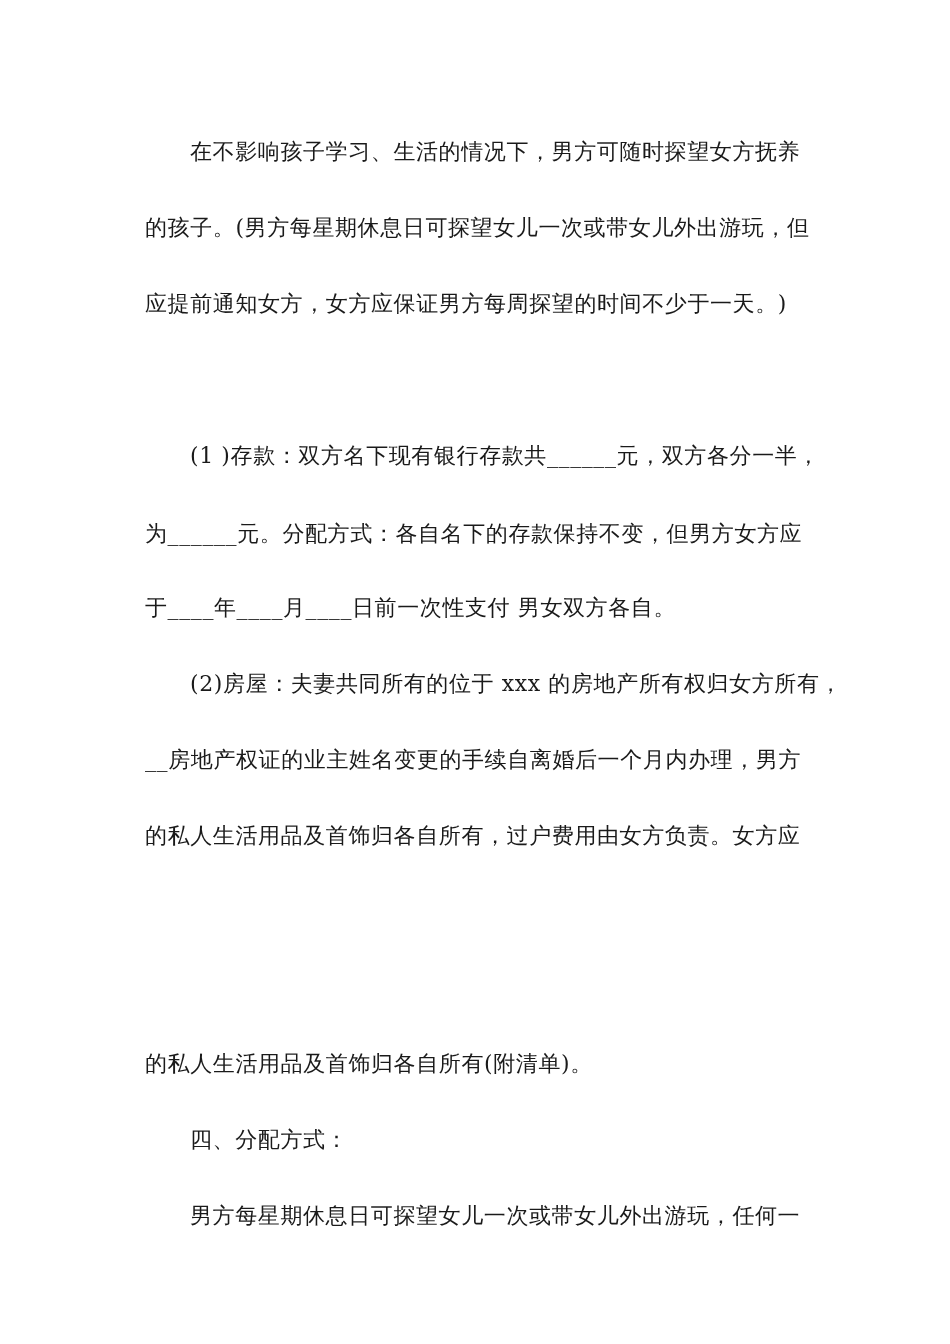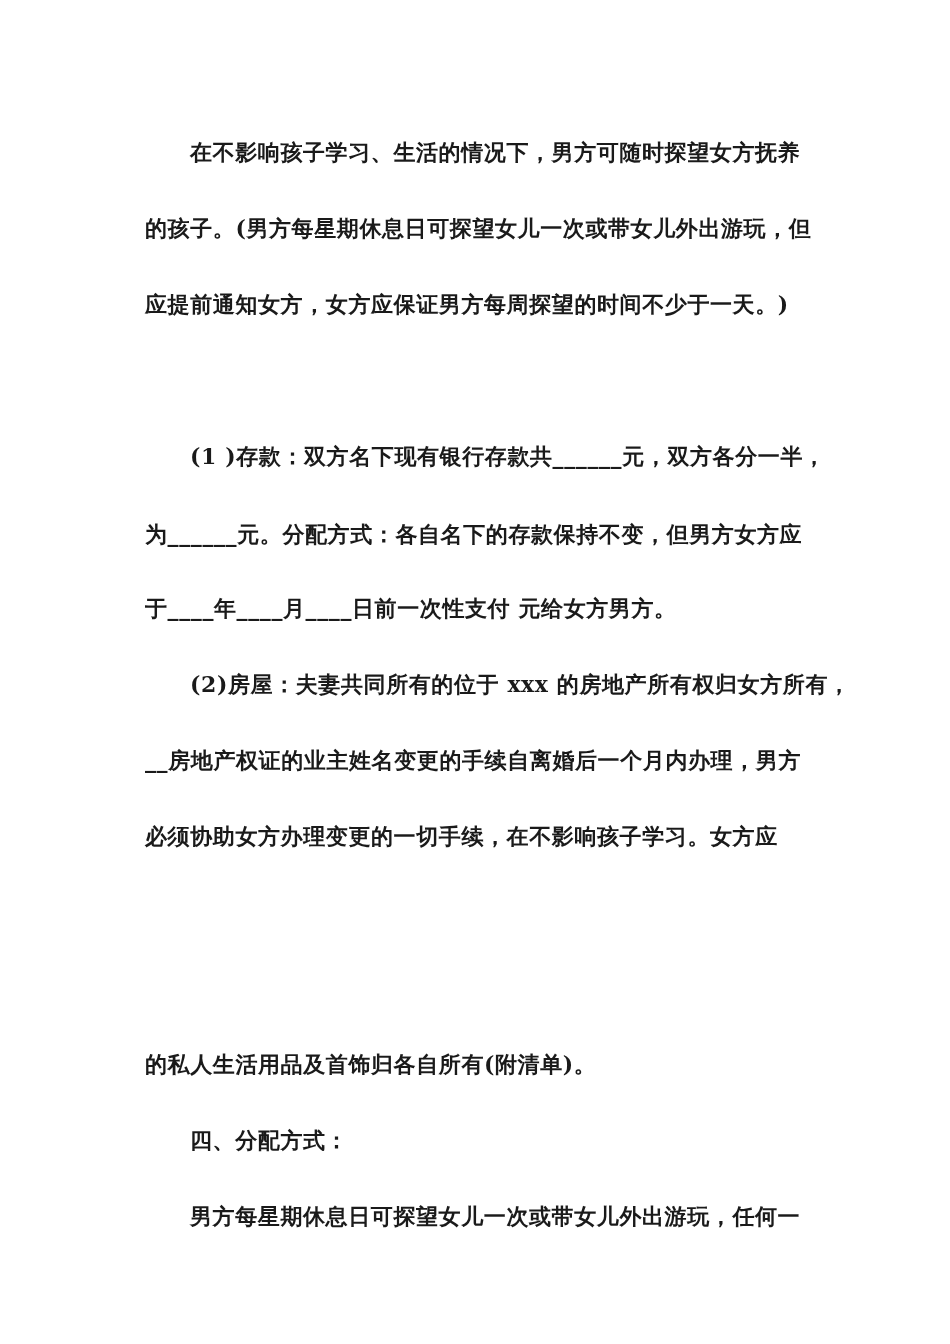--- a/index.html
+++ b/index.html
@@ -1,17 +1,17 @@
 <!DOCTYPE html>
 <html><head>
 <meta charset="utf-8">
 <style>
   html, body { margin: 0; padding: 0; background: #ffffff; }
   body { width: 950px; height: 1344px; position: relative; overflow: hidden; }
-  .page { position: absolute; left: 0; top: 0; width: 950px; height: 1344px; background: #fff; font-weight: bold; }
+  .page { position: absolute; left: 0; top: 0; width: 950px; height: 1344px; background: #fff; }
   .line {
     position: absolute;
     left: 145px;
     font-family: "DejaVu Serif", "Liberation Serif", serif;
     font-size: 22px;
     color: #1a1a1a;
     white-space: nowrap;
     line-height: 28px;
     letter-spacing: 0.6px;
   }
@@ -19,20 +19,20 @@
 </style>
 </head>
 <body>
 
 <div class="page">
   <div class="line indent" style="top:138px">在不影响孩子学习、生活的情况下，男方可随时探望女方抚养</div>
   <div class="line" style="top:214px">的孩子。(男方每星期休息日可探望女儿一次或带女儿外出游玩，但</div>
   <div class="line" style="top:290px">应提前通知女方，女方应保证男方每周探望的时间不少于一天。)</div>
   <div class="line indent" style="top:442px">(1 )存款：双方名下现有银行存款共______元，双方各分一半，</div>
   <div class="line" style="top:520px">为______元。分配方式：各自名下的存款保持不变，但男方女方应</div>
-  <div class="line" style="top:594px">于____年____月____日前一次性支付 元给女方男方。</div>
+  <div class="line" style="top:594px">于____年____月____日前一次性支付 男女双方各自。</div>
   <div class="line indent" style="top:670px">(2)房屋：夫妻共同所有的位于 xxx 的房地产所有权归女方所有，</div>
   <div class="line" style="top:746px">__房地产权证的业主姓名变更的手续自离婚后一个月内办理，男方</div>
-  <div class="line" style="top:822px">必须协助女方办理变更的一切手续，在不影响孩子学习。女方应</div>
+  <div class="line" style="top:822px">的私人生活用品及首饰归各自所有，过户费用由女方负责。女方应</div>
   <div class="line" style="top:1050px">的私人生活用品及首饰归各自所有(附清单)。</div>
   <div class="line indent" style="top:1126px">四、分配方式：</div>
   <div class="line indent" style="top:1202px">男方每星期休息日可探望女儿一次或带女儿外出游玩，任何一</div>
 </div>
 
 </body></html>

